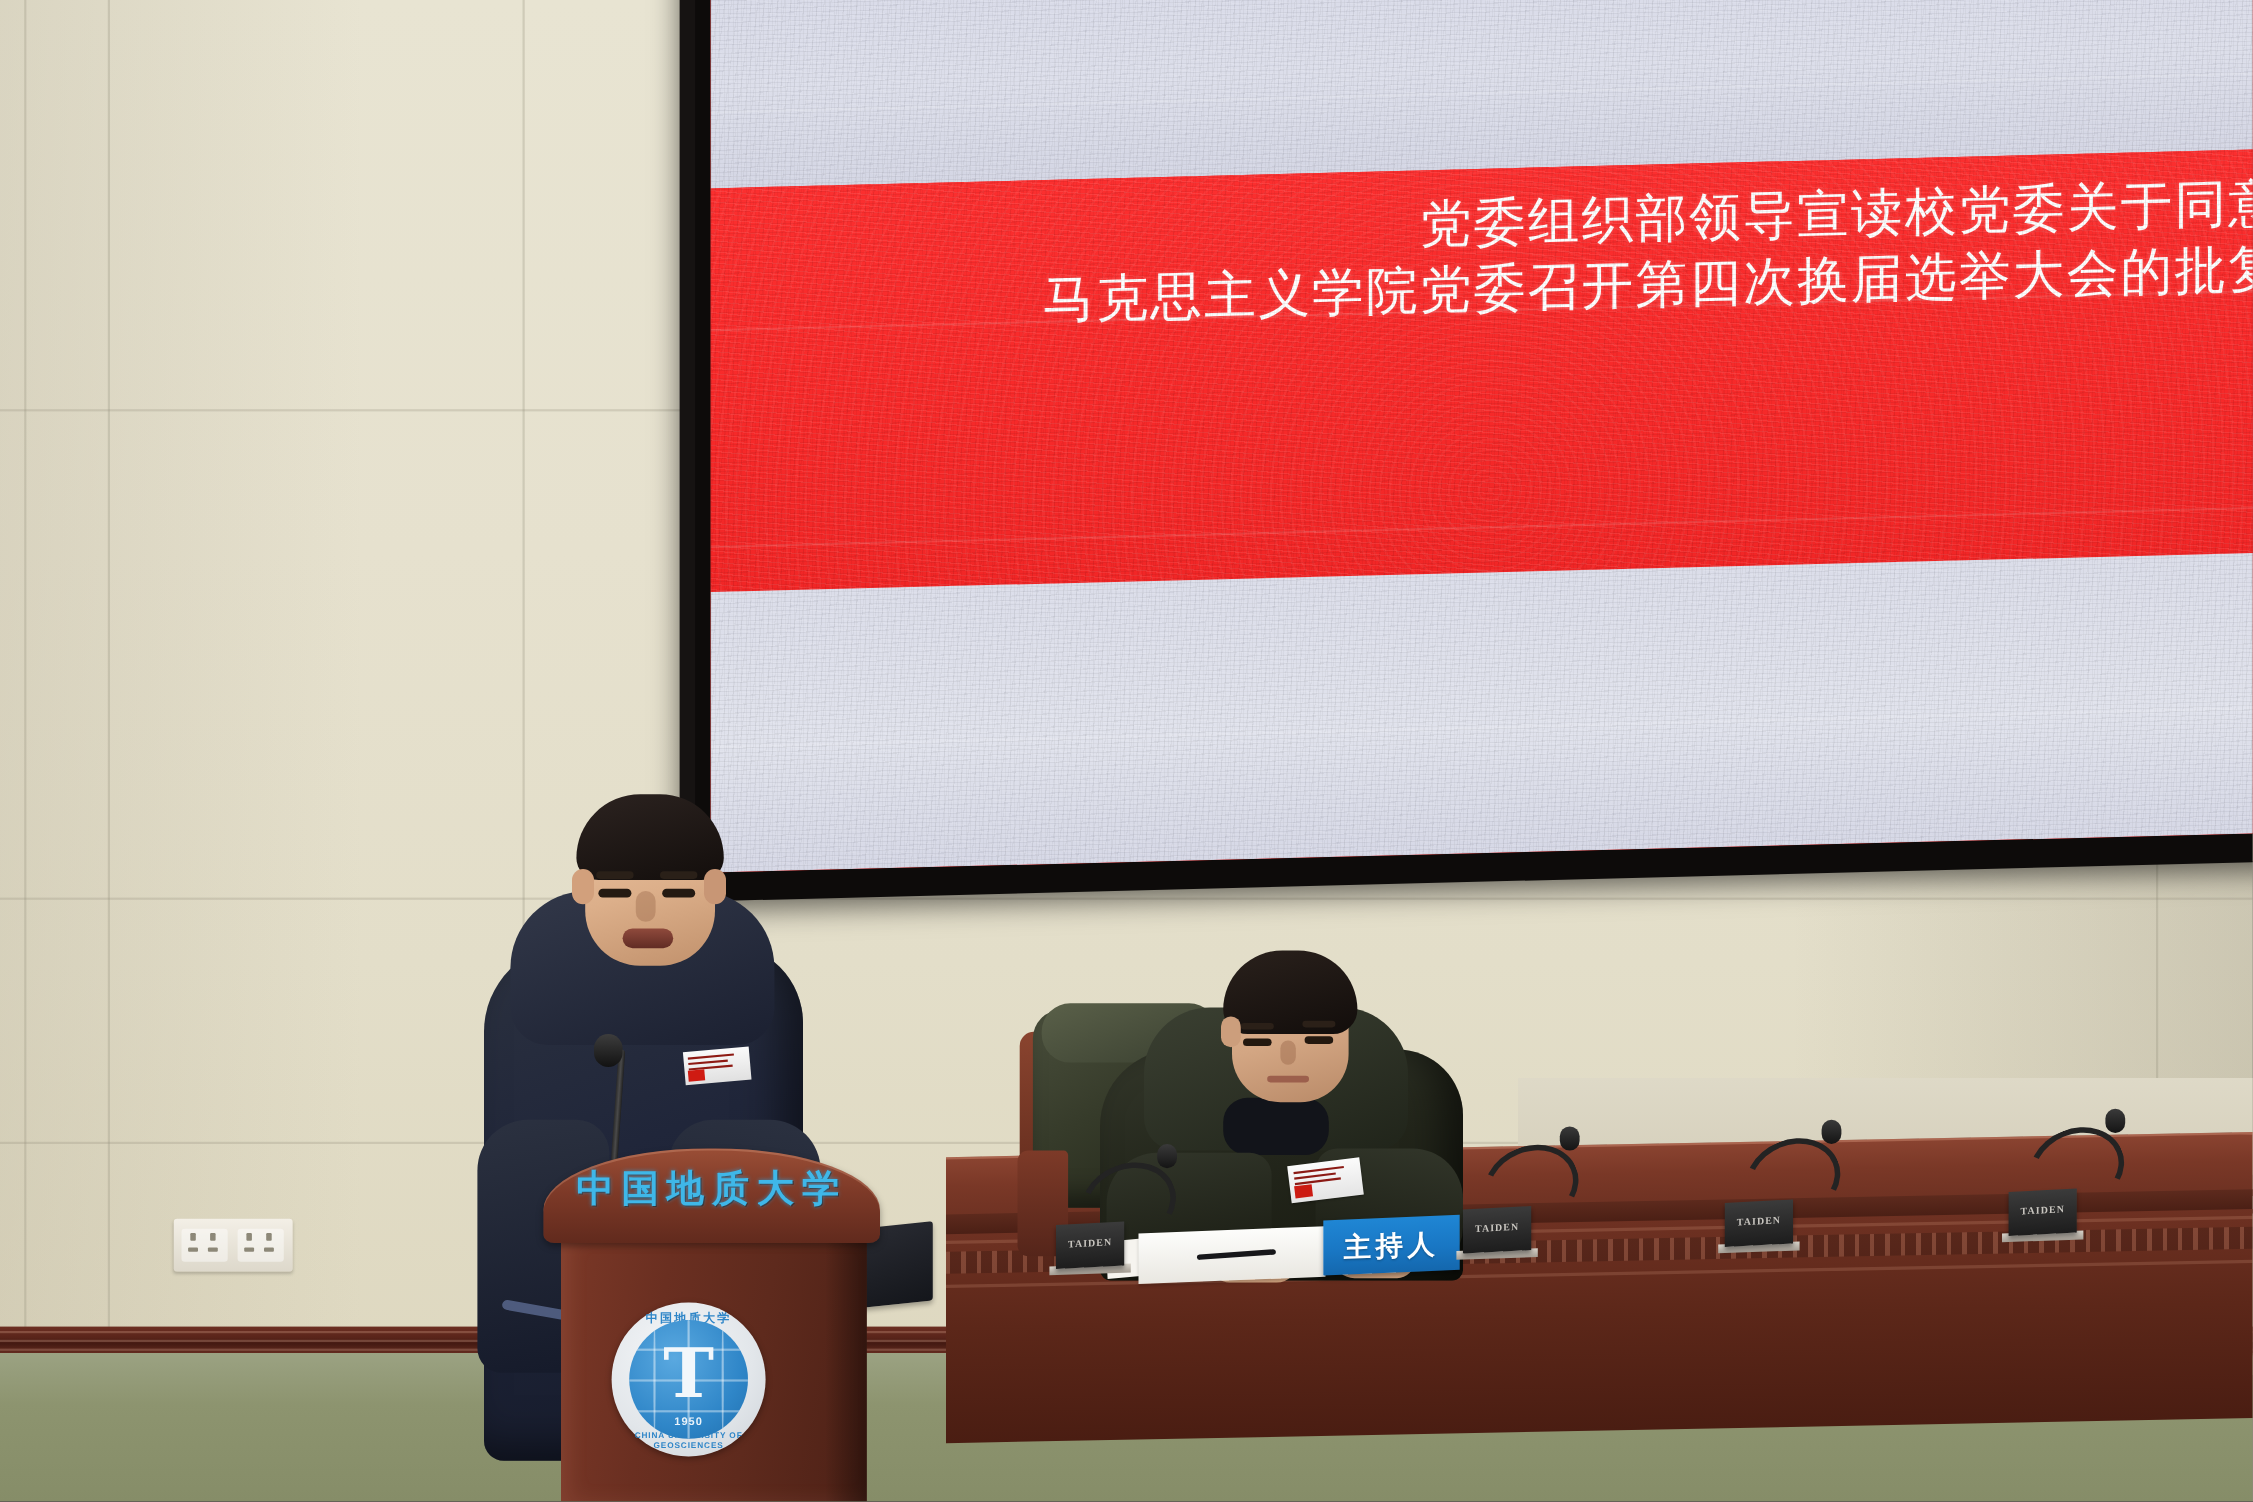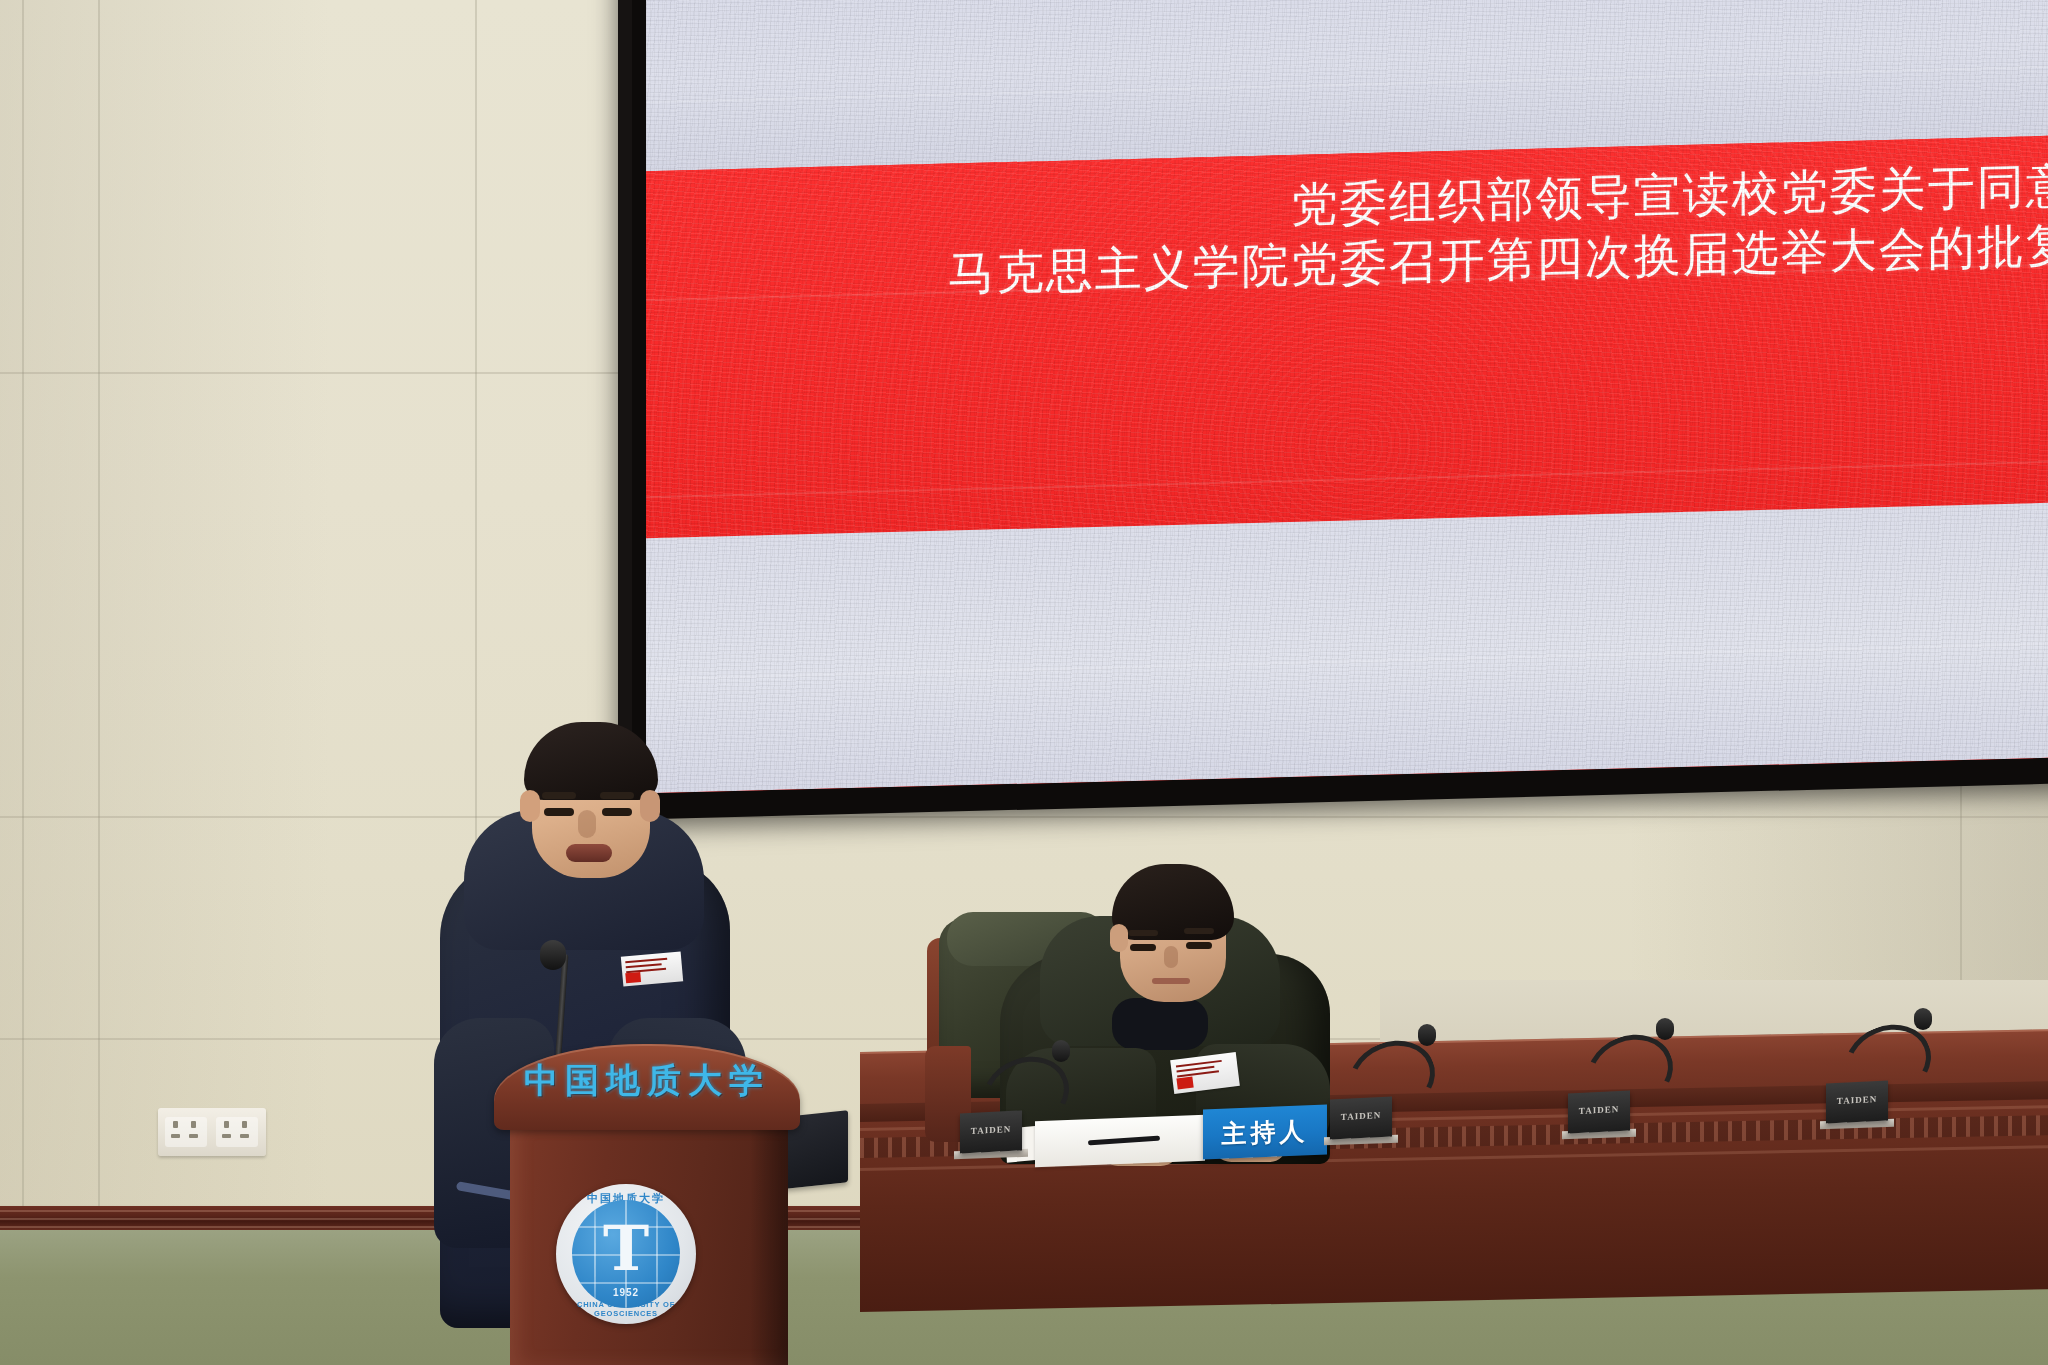--- a/index.html
+++ b/index.html
@@ -613,18 +613,18 @@
       <div class="em-ring-cn">中国地质大学</div>
       <div class="em-ring-en">CHINA UNIVERSITY OF GEOSCIENCES</div>
       <div class="emblem-inner">
         <div class="em-merid" style="left:22px;border-radius:50%;height:108px;width:2px;"></div>
         <div class="em-merid" style="left:53px"></div>
         <div class="em-merid" style="left:84px;border-radius:50%;"></div>
         <div class="em-par" style="top:26px"></div>
         <div class="em-par" style="top:54px"></div>
         <div class="em-par" style="top:82px"></div>
         <div class="em-t">T</div>
-        <div class="em-year">1952</div>
+        <div class="em-year">1950</div>
       </div>
     </div>
   </div>
 
 </div>
 
 </body></html>

